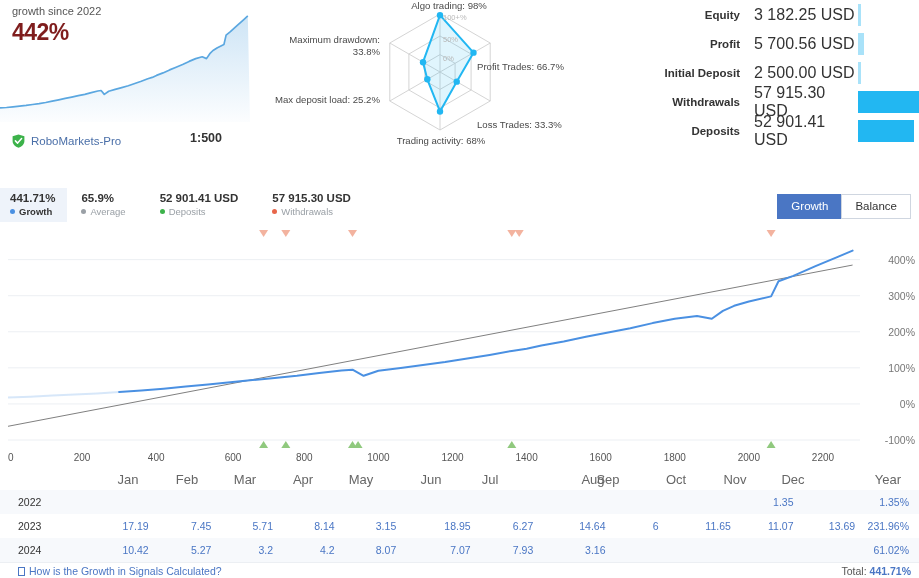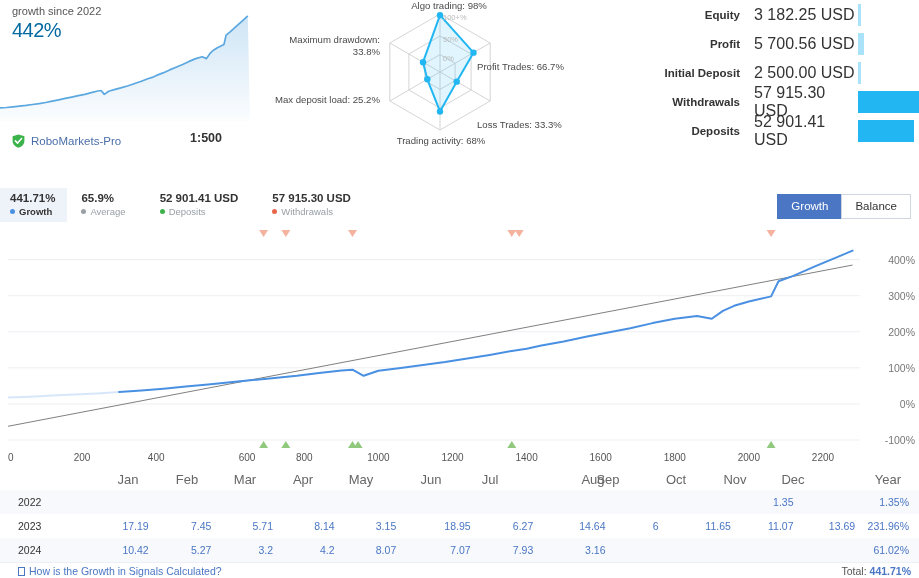--- a/index.html
+++ b/index.html
@@ -11,21 +11,21 @@
     overflow: hidden;
   }
   .page { position: relative; width: 919px; height: 578px; }
 
   
   .top { position: relative; height: 170px; }
 
   
   .mini-card { position: absolute; left: 0; top: 0; width: 250px; height: 160px; }
   .mini-label { font-size: 11px; color: #555; position: absolute; left: 12px; top: 5px; }
-  .mini-value { font-size: 20px; font-weight: normal; color: #0369a1; position: absolute; left: 12px; top: 19px; letter-spacing: -0.5px; }
+  .mini-value { font-size: 23px; font-weight: bold; color: #7f1d1d; position: absolute; left: 12px; top: 19px; letter-spacing: -0.5px; }
   .mini-chart { position: absolute; left: 0; top: 0; width: 250px; height: 122px; }
   .broker-row { position: absolute; left: 12px; top: 131px; width: 230px; height: 20px; display: flex; align-items: center; }
   .shield { width: 13px; height: 14px; flex: none; margin-right: 6px; }
   .broker-name { font-size: 11.5px; color: #4a6fa8; }
   .leverage { position: absolute; right: 28px; top: 131px; font-size: 12.5px; font-weight: bold; color: #333; }
 
   
   .radar-wrap { position: absolute; left: 270px; top: 0; width: 340px; height: 165px; }
   .radar-lbl { position: absolute; font-size: 9.6px; color: #4a4a4a; line-height: 12px; white-space: nowrap; }
   .radar-lbl.two { white-space: normal; width: 110px; }
@@ -234,21 +234,21 @@
         <div class="ytick" style="top: 139.857px;">100%</div>
         <div class="ytick" style="top: 175.929px;">0%</div>
         <div class="ytick" style="top: 212px;">-100%</div>
       </div>
   </div>
 
   <div class="xaxis" id="xaxis">
       <div class="xtick first" style="left: 8px;">0</div>
       <div class="xtick" style="left: 82.087px;">200</div>
       <div class="xtick" style="left: 156.174px;">400</div>
-      <div class="xtick" style="left: 247px;">600</div>
+      <div class="xtick" style="left: 233px;">600</div>
       <div class="xtick" style="left: 304.348px;">800</div>
       <div class="xtick" style="left: 378.435px;">1000</div>
       <div class="xtick" style="left: 452.522px;">1200</div>
       <div class="xtick" style="left: 526.609px;">1400</div>
       <div class="xtick" style="left: 600.696px;">1600</div>
       <div class="xtick" style="left: 674.783px;">1800</div>
       <div class="xtick" style="left: 748.87px;">2000</div>
       <div class="xtick" style="left: 822.957px;">2200</div>
     </div>
   <div class="months" id="months">

